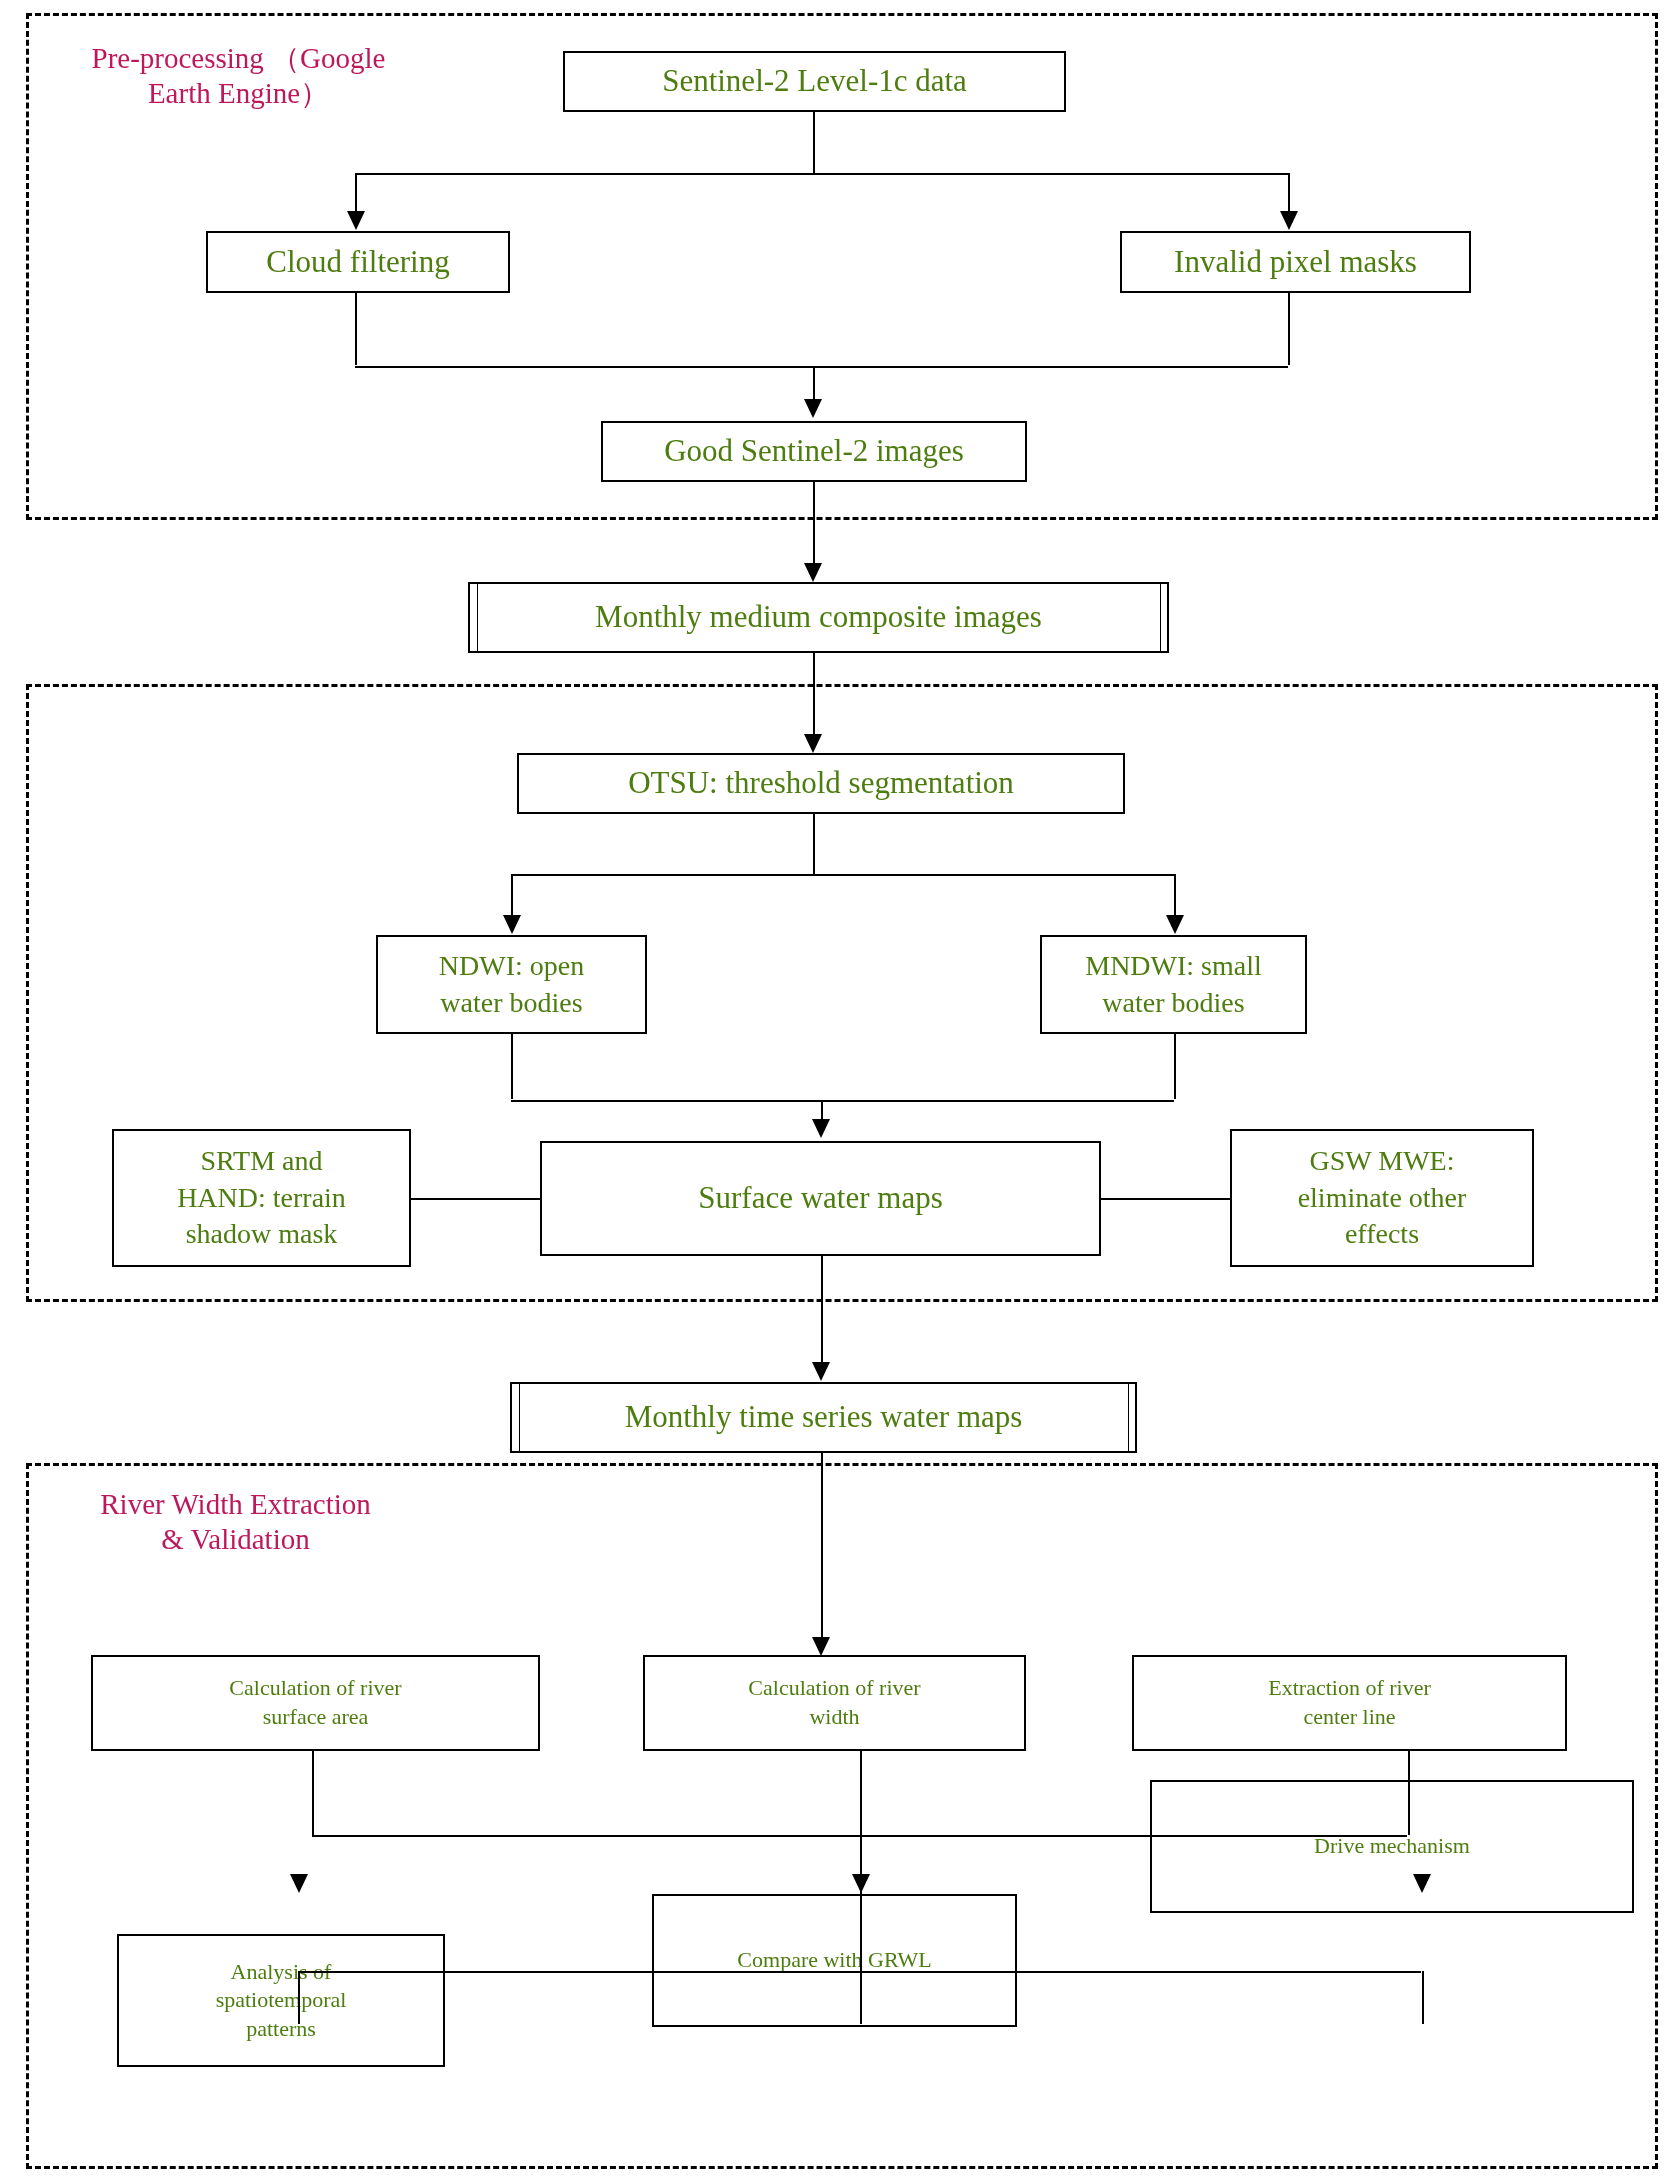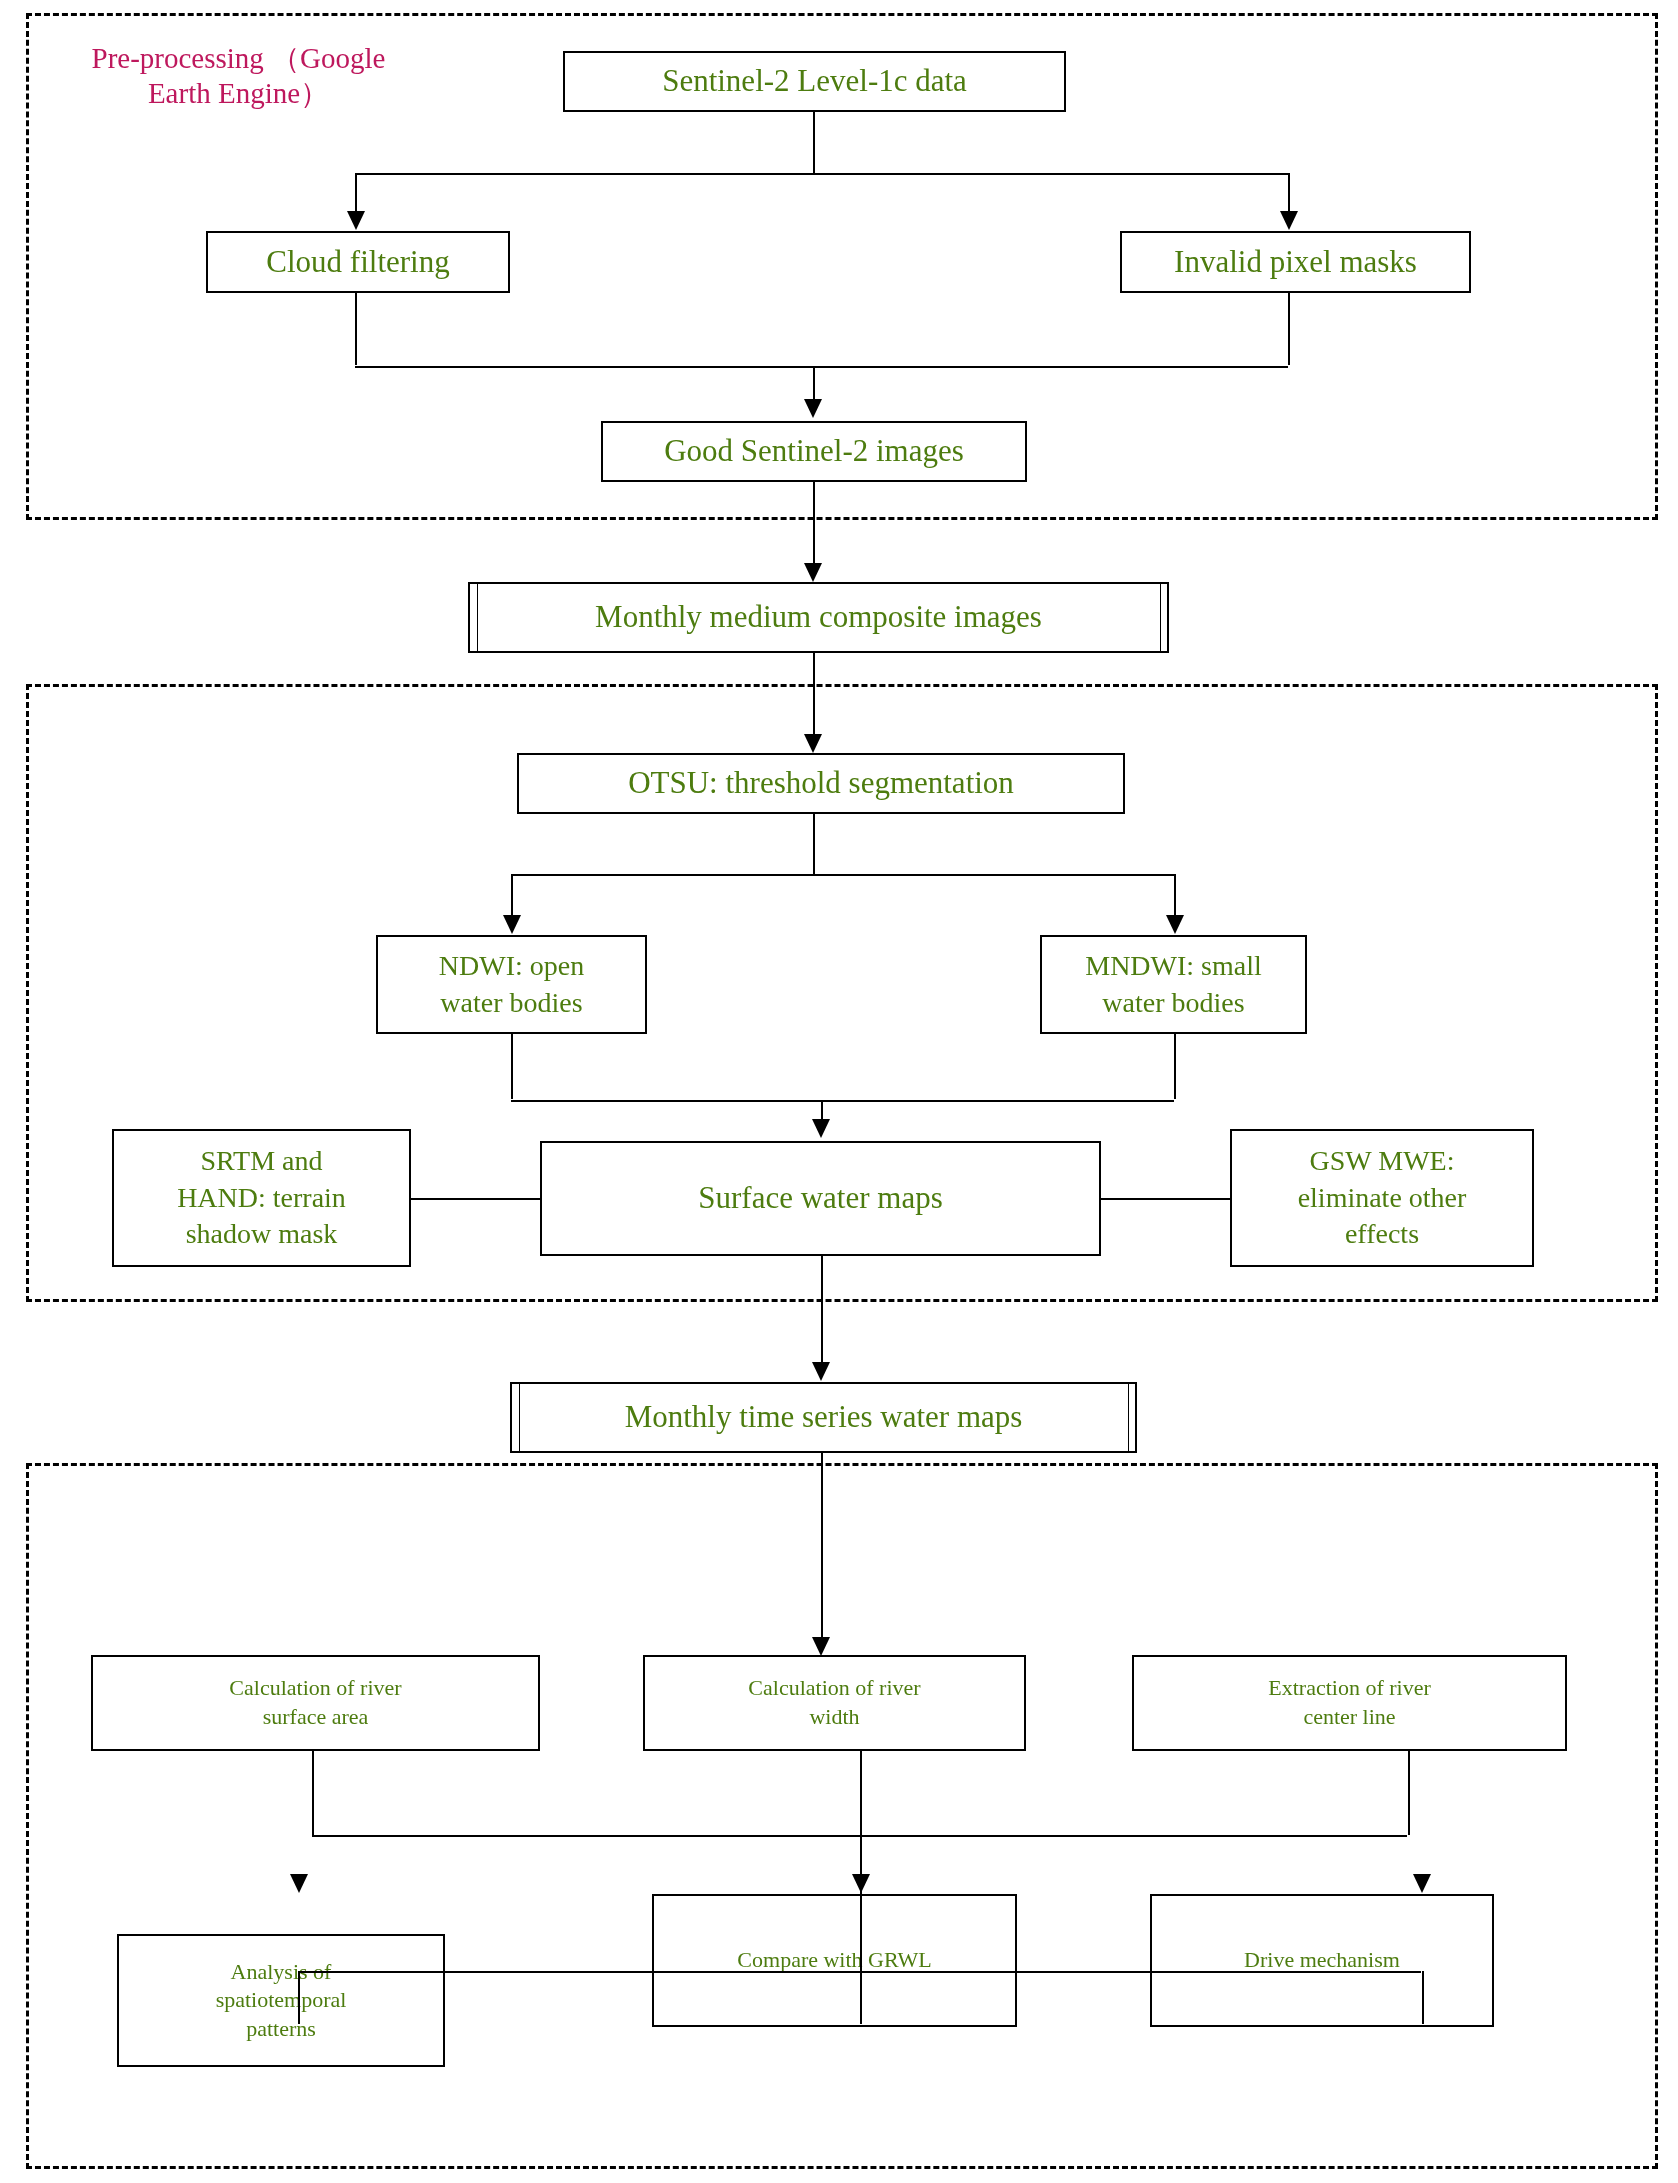--- a/index.html
+++ b/index.html
@@ -74,20 +74,22 @@
 <div id="root">
 
   <div class="frame" style="left:26px;top:13px;width:1632px;height:507px;"></div>
   <div class="frame" style="left:26px;top:684px;width:1632px;height:618px;"></div>
   <div class="frame" style="left:26px;top:1463px;width:1632px;height:706px;"></div>
 
   <div class="caption" style="left:56px;top:41px;width:365px;text-align:center;">Pre-processing （Google
 Earth Engine）</div>
 
 
+  <div class="caption" style="left:51px;top:1487px;width:369px;text-align:center;">River Width Extraction
+&amp; Validation</div>
 
   <div class="node big" style="left:563px;top:51px;width:503px;height:61px;">Sentinel-2 Level-1c data</div>
 
   <div class="node big" style="left:206px;top:231px;width:304px;height:62px;">Cloud filtering</div>
 
   <div class="node big" style="left:1120px;top:231px;width:351px;height:62px;">Invalid pixel masks</div>
 
   <div class="node big" style="left:601px;top:421px;width:426px;height:61px;">Good Sentinel-2 images</div>
 
   <div class="vline" style="left:813px;top:112px;height:61px;"></div>
@@ -162,21 +164,21 @@
 
   <div class="node sm" style="left:1132px;top:1655px;width:435px;height:96px;white-space:pre-line;">Extraction of river
 center line</div>
 
   <div class="node sm" style="left:117px;top:1894px;width:328px;height:133px;white-space:pre-line;margin-top:40px;">Analysis of
 spatiotemporal
 patterns</div>
 
   <div class="node sm" style="left:652px;top:1894px;width:365px;height:133px;white-space:pre-line;">Compare with GRWL</div>
 
-  <div class="node sm" style="left:1150px;top:1894px;width:344px;height:133px;white-space:pre-line;">Drive mechanism</div>
+  <div class="node sm" style="left:1150px;top:1780px;width:484px;height:133px;white-space:pre-line;">Drive mechanism</div>
 
   <div class="vline" style="left:312px;top:1751px;height:84px;"></div>
   <div class="vline" style="left:860px;top:1751px;height:84px;"></div>
   <div class="vline" style="left:1408px;top:1751px;height:84px;"></div>
   <div class="hline" style="left:312px;top:1835px;width:1095px;"></div>
 
   <div class="vline" style="left:860px;top:1835px;height:136px;"></div>
   <div class="hline" style="left:298px;top:1971px;width:1123px;"></div>
 
   <div class="vline" style="left:298px;top:1971px;height:53px;"></div>

